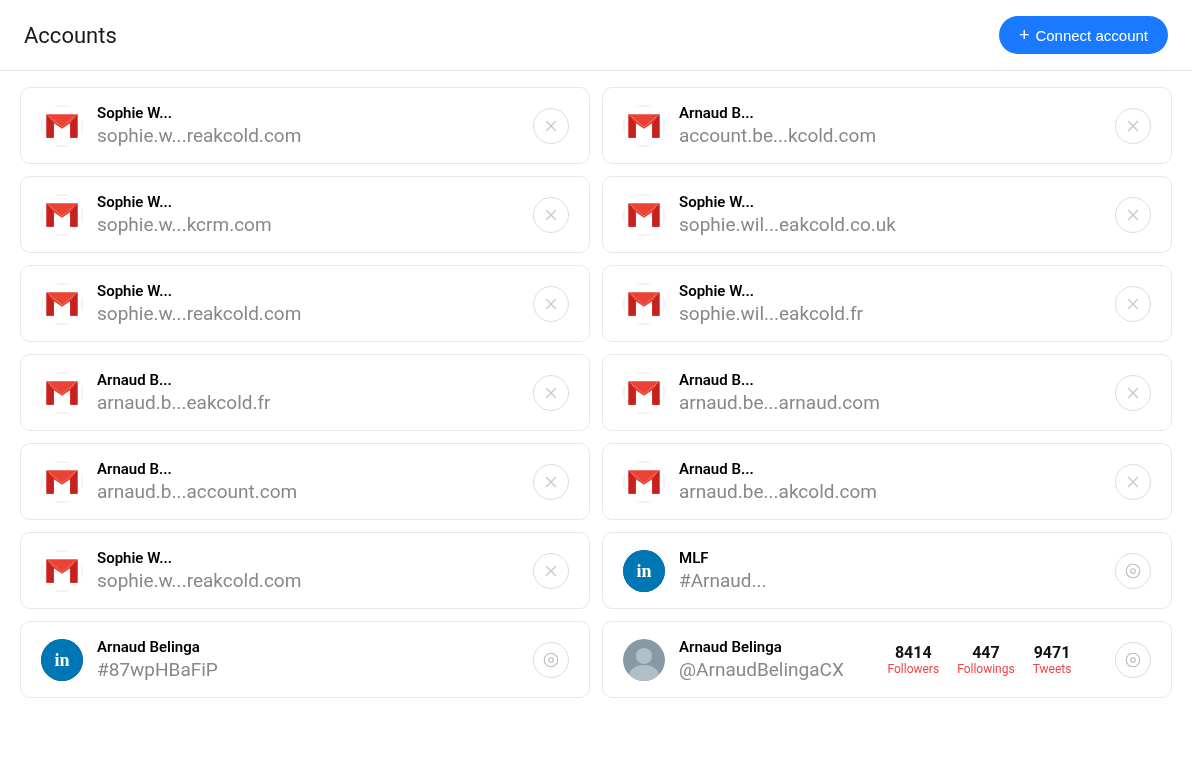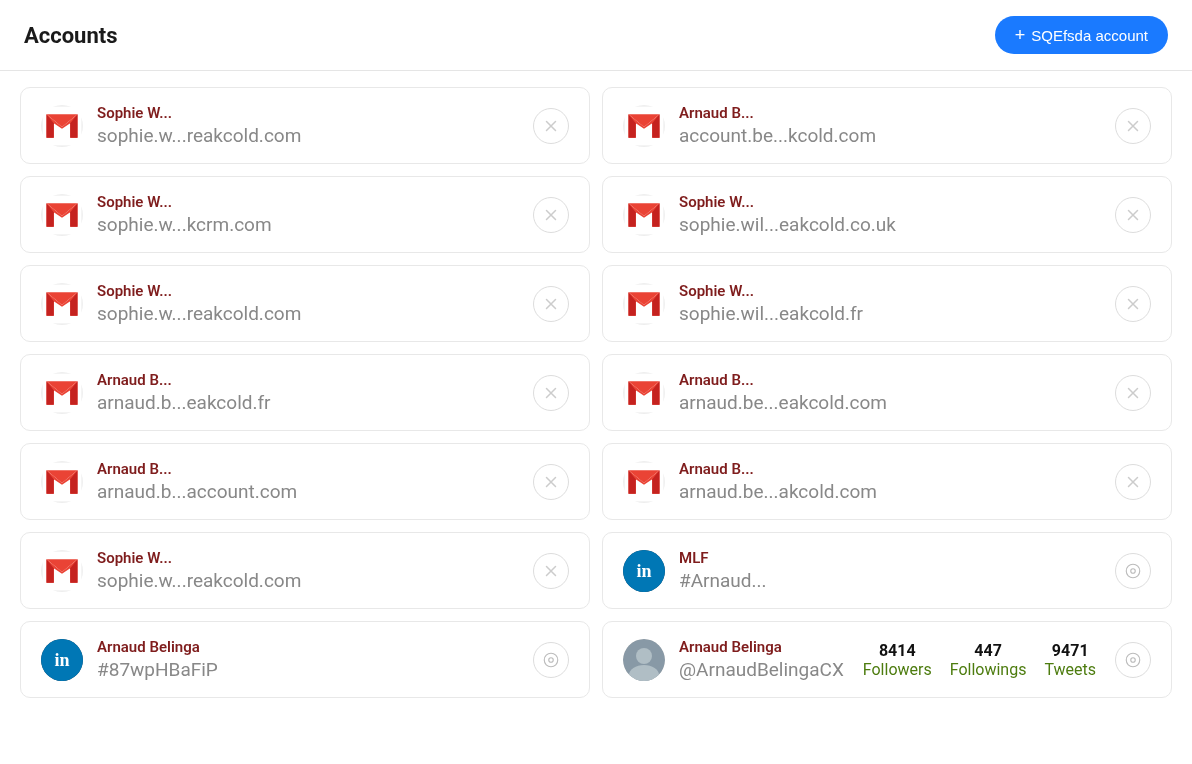--- a/index.html
+++ b/index.html
@@ -14,21 +14,21 @@
     .header {
       display: flex;
       align-items: center;
       justify-content: space-between;
       padding: 16px 24px;
       border-bottom: 1px solid #e5e5e5;
     }
 
     .header-title {
       font-size: 22px;
-      font-weight: 700;
+      font-weight: 400;
     }
 
     .connect-btn {
       display: flex;
       align-items: center;
       gap: 6px;
       background: #1a7aff;
       color: #fff;
       border: none;
       border-radius: 24px;
@@ -79,21 +79,21 @@
     }
 
     .account-info {
       display: flex;
       flex-direction: column;
     }
 
     .account-name {
       font-size: 15px;
       font-weight: 600;
-      color: #7f1d1d;
+      color: #000000;
     }
 
     .account-email {
       font-size: 19px;
       color: #888;
       margin-top: 2px;
     }
 
     .account-action {
       width: 36px;
@@ -139,32 +139,32 @@
       align-items: center;
     }
 
     .twitter-stat-value {
       font-size: 16px;
       font-weight: 700;
       color: #111;
     }
 
     .twitter-stat-label {
-      font-size: 16px;
-      color: #4d7c0f;
+      font-size: 12px;
+      color: #ef4444;
     }
   </style>
 </head>
 <body>
 
 <div class="header">
   <h1 class="header-title">Accounts</h1>
   <button class="connect-btn">
     <span class="plus-icon">+</span>
-    <span>SQEfsda account</span>
+    <span>Connect account</span>
   </button>
 </div>
 
 <div class="accounts-grid" id="accounts-grid">
 <div class="account-card">
     <div class="account-left">
       <div class="account-avatar gmail-avatar">
           <svg xmlns="http://www.w3.org/2000/svg" viewBox="0 0 46 46" width="42" height="42">
     <g>
       <rect x="1" y="1" width="44" height="44" rx="5" fill="white" stroke="#e0e0e0" stroke-width="1"></rect>
@@ -353,21 +353,21 @@
 
       <path d="M6 10 L23 24 L40 10 L40 36 L32 36 L32 20 L23 26 L14 20 L14 36 L6 36 Z" fill="#EA4335"></path>
       <path d="M6 10 L14 20 L14 36 L6 36 Z" fill="#C5221F"></path>
       <path d="M40 10 L32 20 L32 36 L40 36 Z" fill="#C5221F"></path>
       <path d="M6 10 L23 24 L40 10 Z" fill="#EA4335"></path>
     </g>
   </svg>
         </div>
       <div class="account-info">
         <span class="account-name">Arnaud B...</span>
-        <span class="account-email">arnaud.be...eakcold.com</span>
+        <span class="account-email">arnaud.be...arnaud.com</span>
       </div>
     </div>
 
     <button class="account-action">
       <svg xmlns="http://www.w3.org/2000/svg" viewBox="0 0 24 24" width="18" height="18" fill="none" stroke="#ccc" stroke-width="2">
       <path d="M18 6L6 18M6 6l12 12" stroke-linecap="round"></path>
     </svg>
     </button>
   </div>
     <div class="account-card">

